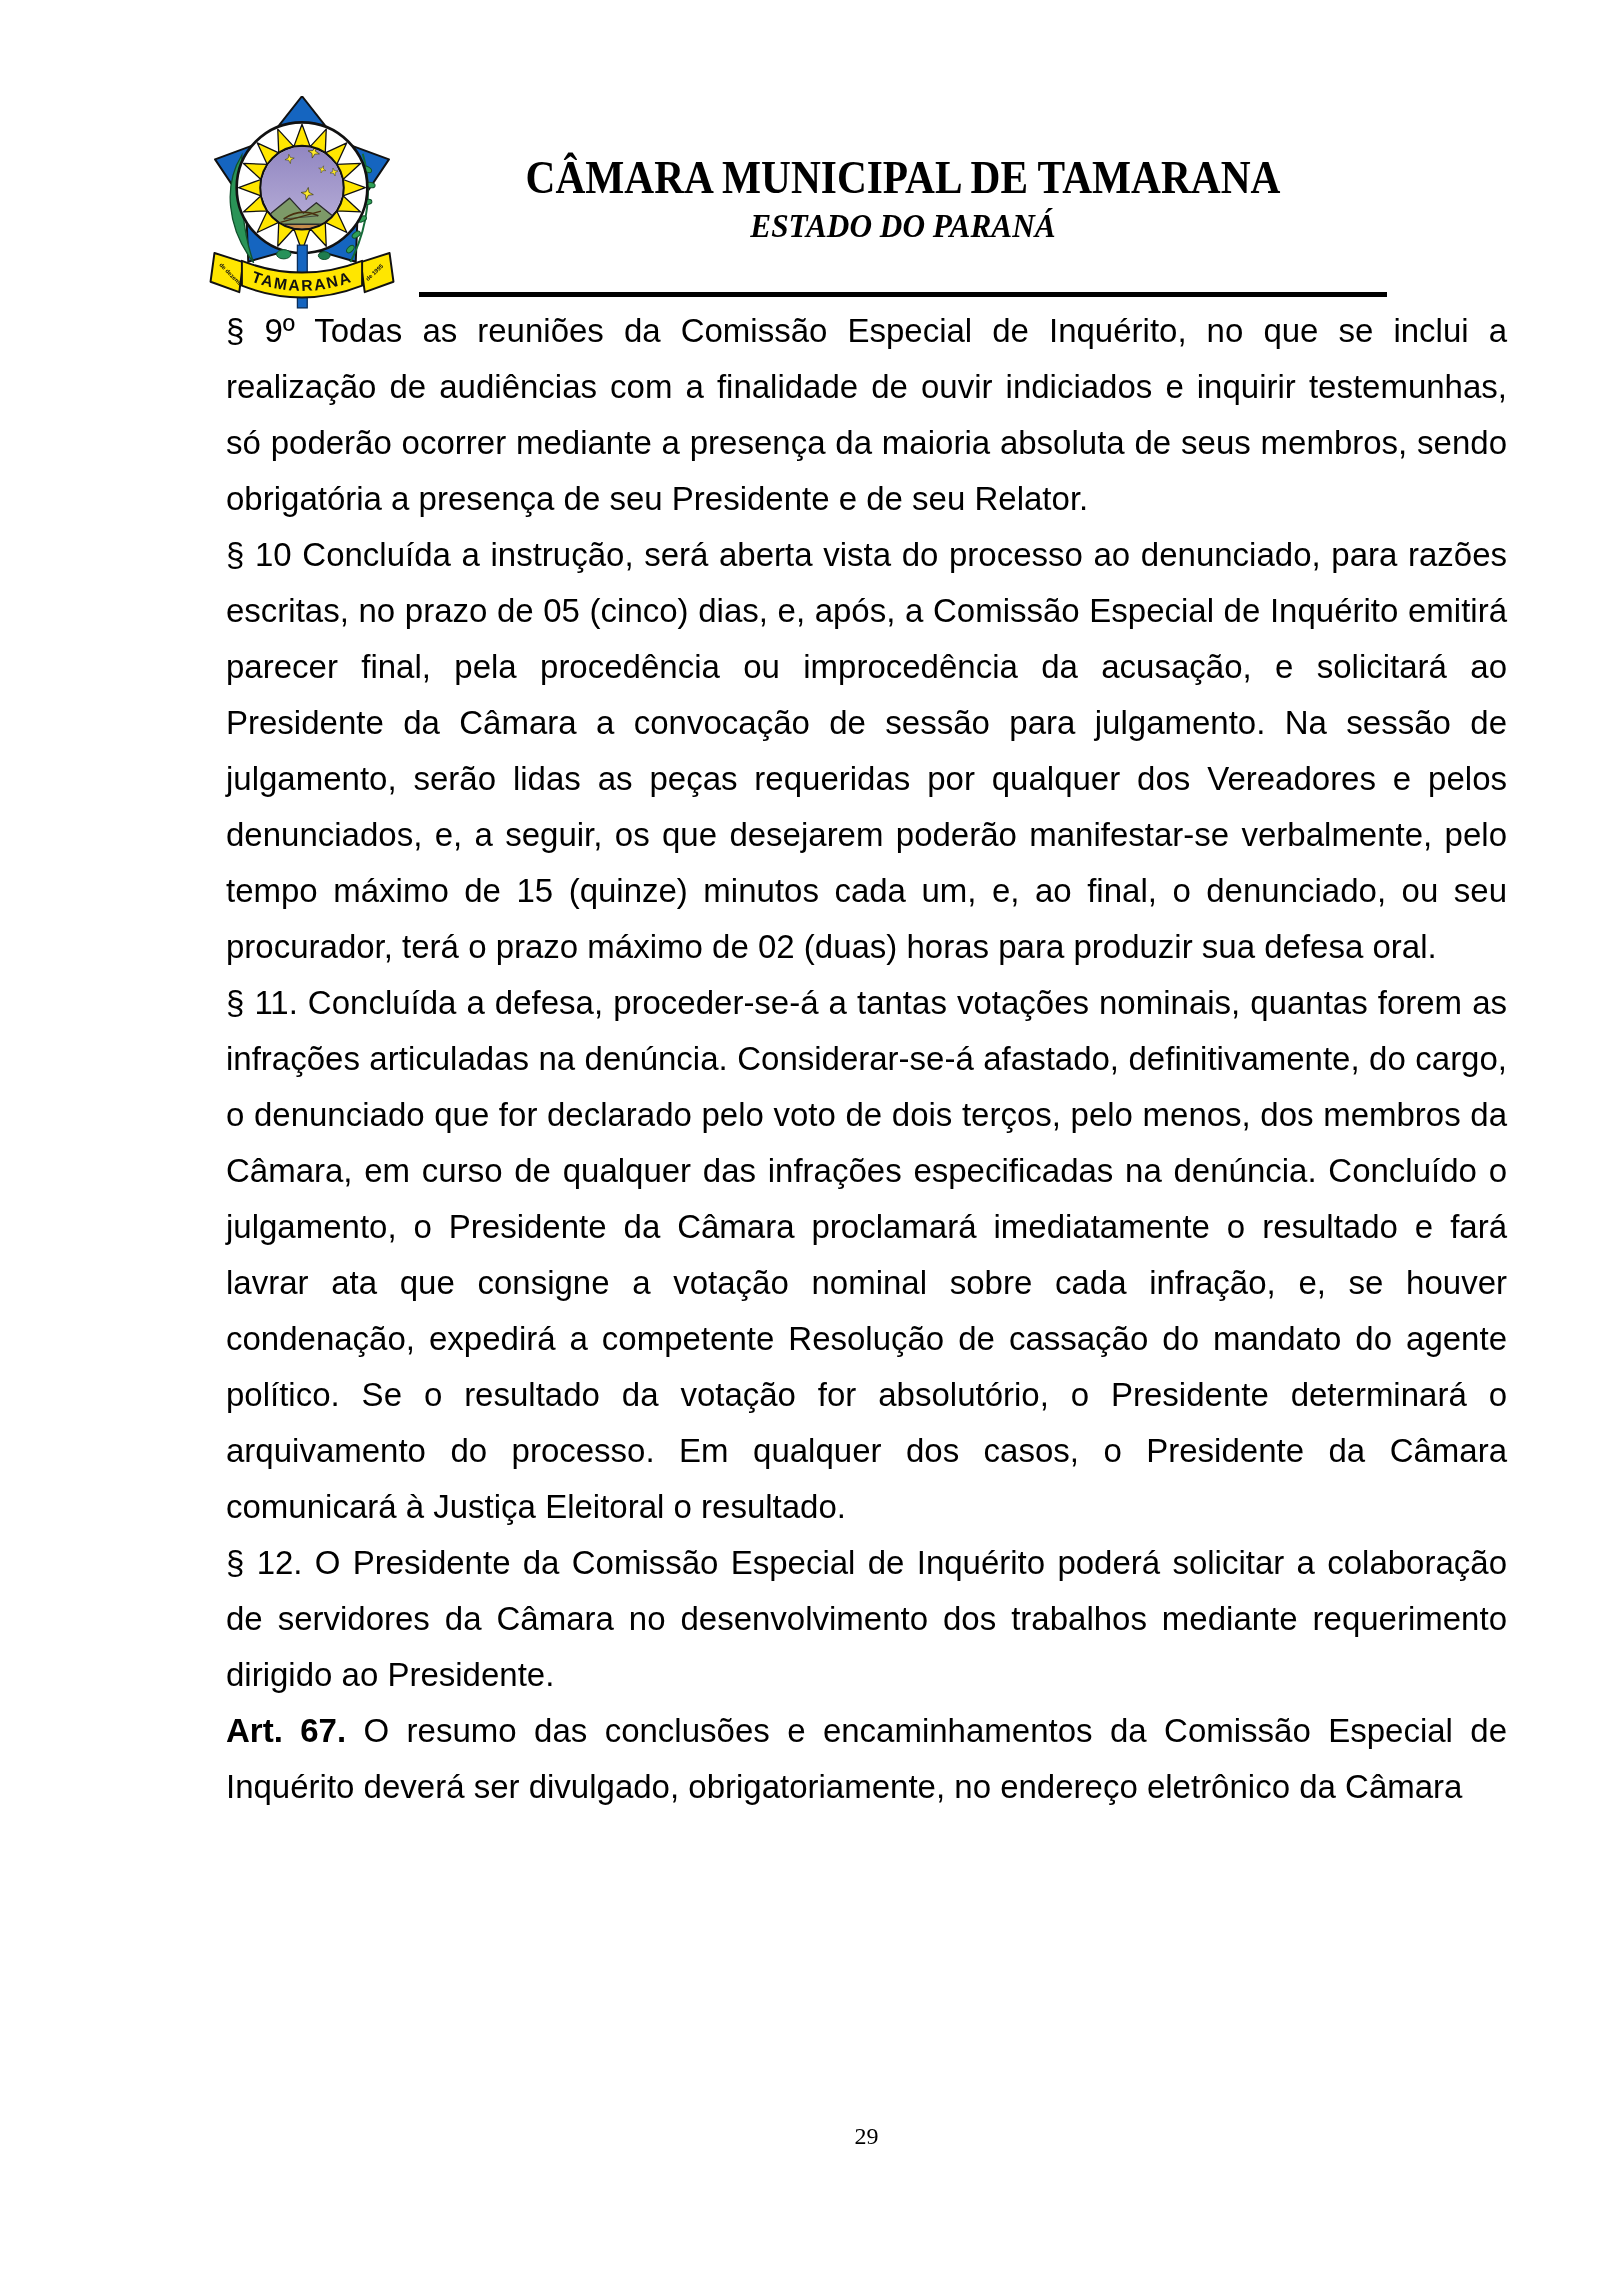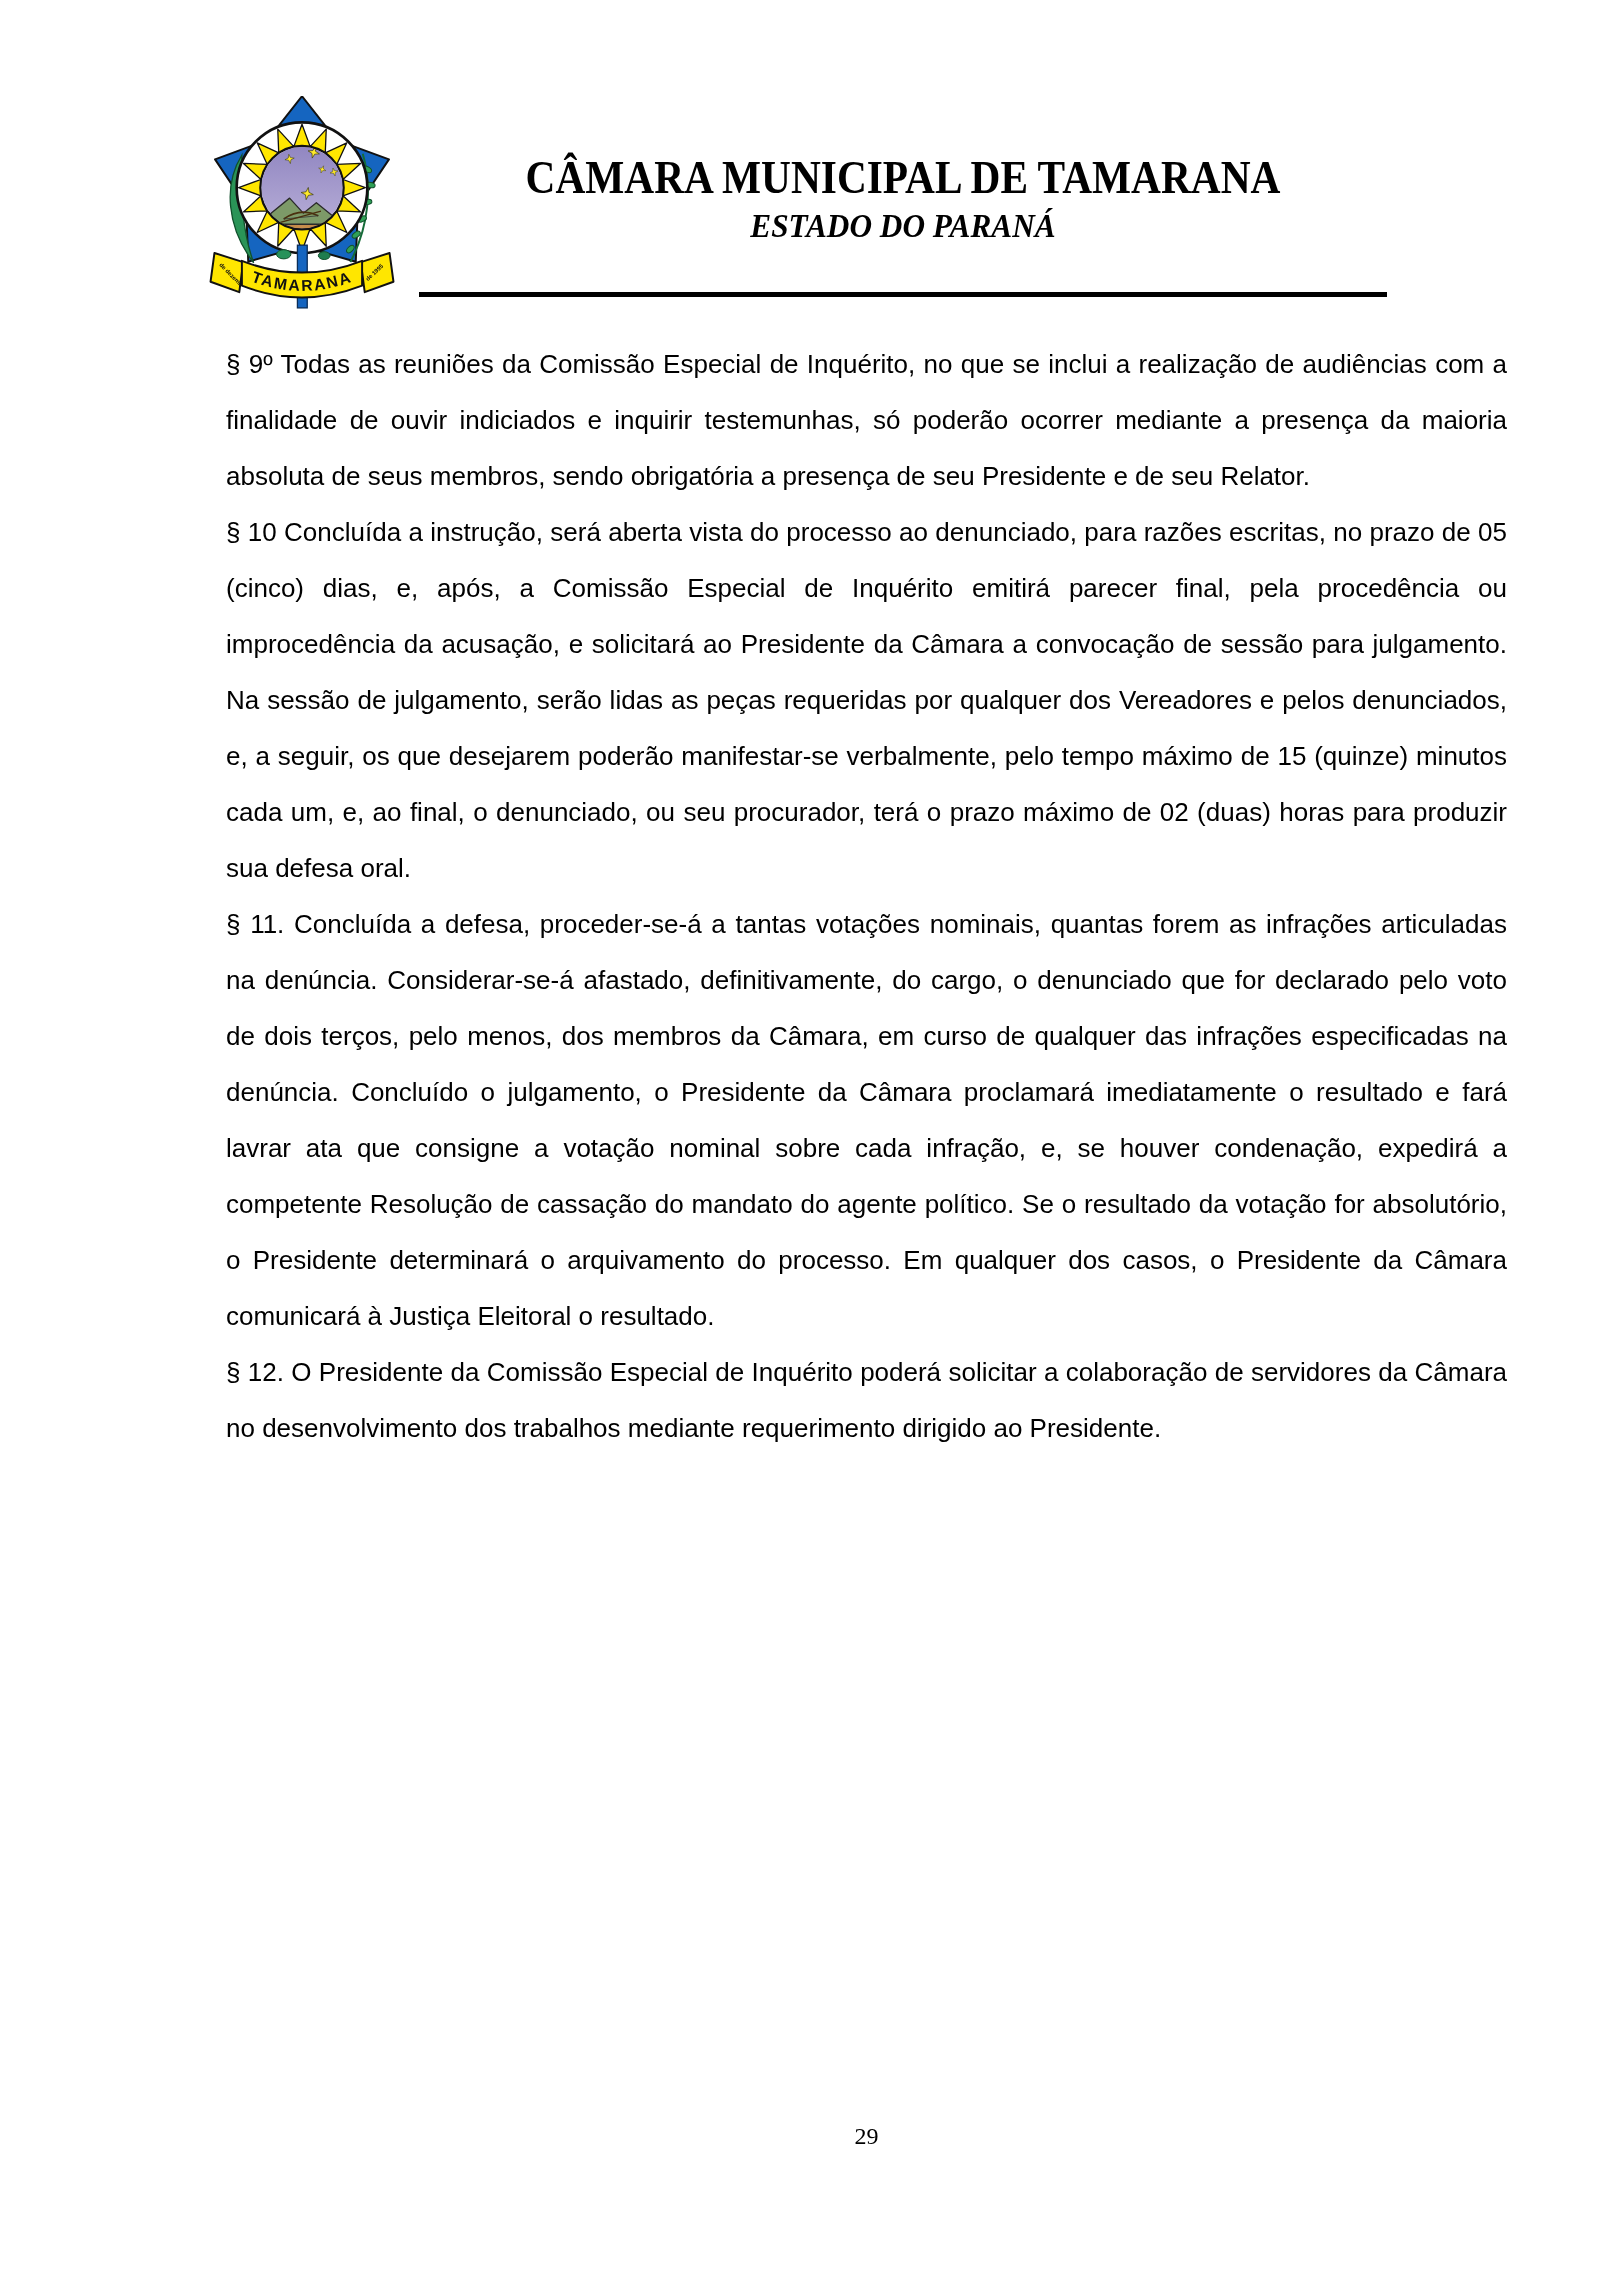--- a/index.html
+++ b/index.html
@@ -31,22 +31,22 @@
     font-weight:700; font-style:italic;
     font-size:34px; line-height:39px; margin-top:2.6px;
     white-space:nowrap;
     transform:scaleX(0.92); transform-origin:50% 50%;
   }
   .header-rule {
     position:absolute; left:419px; top:292px;
     width:968px; height:4.6px; background:#000;
   }
   .content {
-    position:absolute; left:226px; top:336px; width:1281px;
-    font-size:26px; line-height:56px;
+    position:absolute; left:226px; top:303px; width:1281px;
+    font-size:33px; line-height:56px;
     text-align:justify;
     hyphens:none; -webkit-hyphens:none;
   }
   .content p { margin:0; }
   .content .lead-bold { font-weight:700; }
   .page-footer {
     position:absolute; left:226px; top:2118px; width:1281px;
     text-align:center;
     font-family:"Liberation Serif", serif;
     font-size:24px; line-height:37px;
@@ -146,16 +146,17 @@
   <div class="doc-title">CÂMARA MUNICIPAL DE TAMARANA</div>
   <div class="doc-subtitle">ESTADO DO PARANÁ</div>
 </div>
 <div class="header-rule"></div>
 
 <div class="content">
   <p>§ 9º Todas as reuniões da Comissão Especial de Inquérito, no que se inclui a realização de audiências com a finalidade de ouvir indiciados e inquirir testemunhas, só poderão ocorrer mediante a presença da maioria absoluta de seus membros, sendo obrigatória a presença de seu Presidente e de seu Relator.</p>
   <p>§ 10 Concluída a instrução, será aberta vista do processo ao denunciado, para razões escritas, no prazo de 05 (cinco) dias, e, após, a Comissão Especial de Inquérito emitirá parecer final, pela procedência ou improcedência da acusação, e solicitará ao Presidente da Câmara a convocação de sessão para julgamento. Na sessão de julgamento, serão lidas as peças requeridas por qualquer dos Vereadores e pelos denunciados, e, a seguir, os que desejarem poderão manifestar-se verbalmente, pelo tempo máximo de 15 (quinze) minutos cada um, e, ao final, o denunciado, ou seu procurador, terá o prazo máximo de 02 (duas) horas para produzir sua defesa oral.</p>
   <p>§ 11. Concluída a defesa, proceder-se-á a tantas votações nominais, quantas forem as infrações articuladas na denúncia. Considerar-se-á afastado, definitivamente, do cargo, o denunciado que for declarado pelo voto de dois terços, pelo menos, dos membros da Câmara, em curso de qualquer das infrações especificadas na denúncia. Concluído o julgamento, o Presidente da Câmara proclamará imediatamente o resultado e fará lavrar ata que consigne a votação nominal sobre cada infração, e, se houver condenação, expedirá a competente Resolução de cassação do mandato do agente político. Se o resultado da votação for absolutório, o Presidente determinará o arquivamento do processo. Em qualquer dos casos, o Presidente da Câmara comunicará à Justiça Eleitoral o resultado.</p>
   <p>§ 12. O Presidente da Comissão Especial de Inquérito poderá solicitar a colaboração de servidores da Câmara no desenvolvimento dos trabalhos mediante requerimento dirigido ao Presidente.</p>
+  <p><strong class="lead-bold">Art. 67.</strong> <span>O resumo das conclusões e encaminhamentos da Comissão Especial de Inquérito deverá ser divulgado, obrigatoriamente, no endereço eletrônico da Câmara</span></p>
 </div>
 
 <div class="page-footer">29</div>
 
 
 </body></html>

